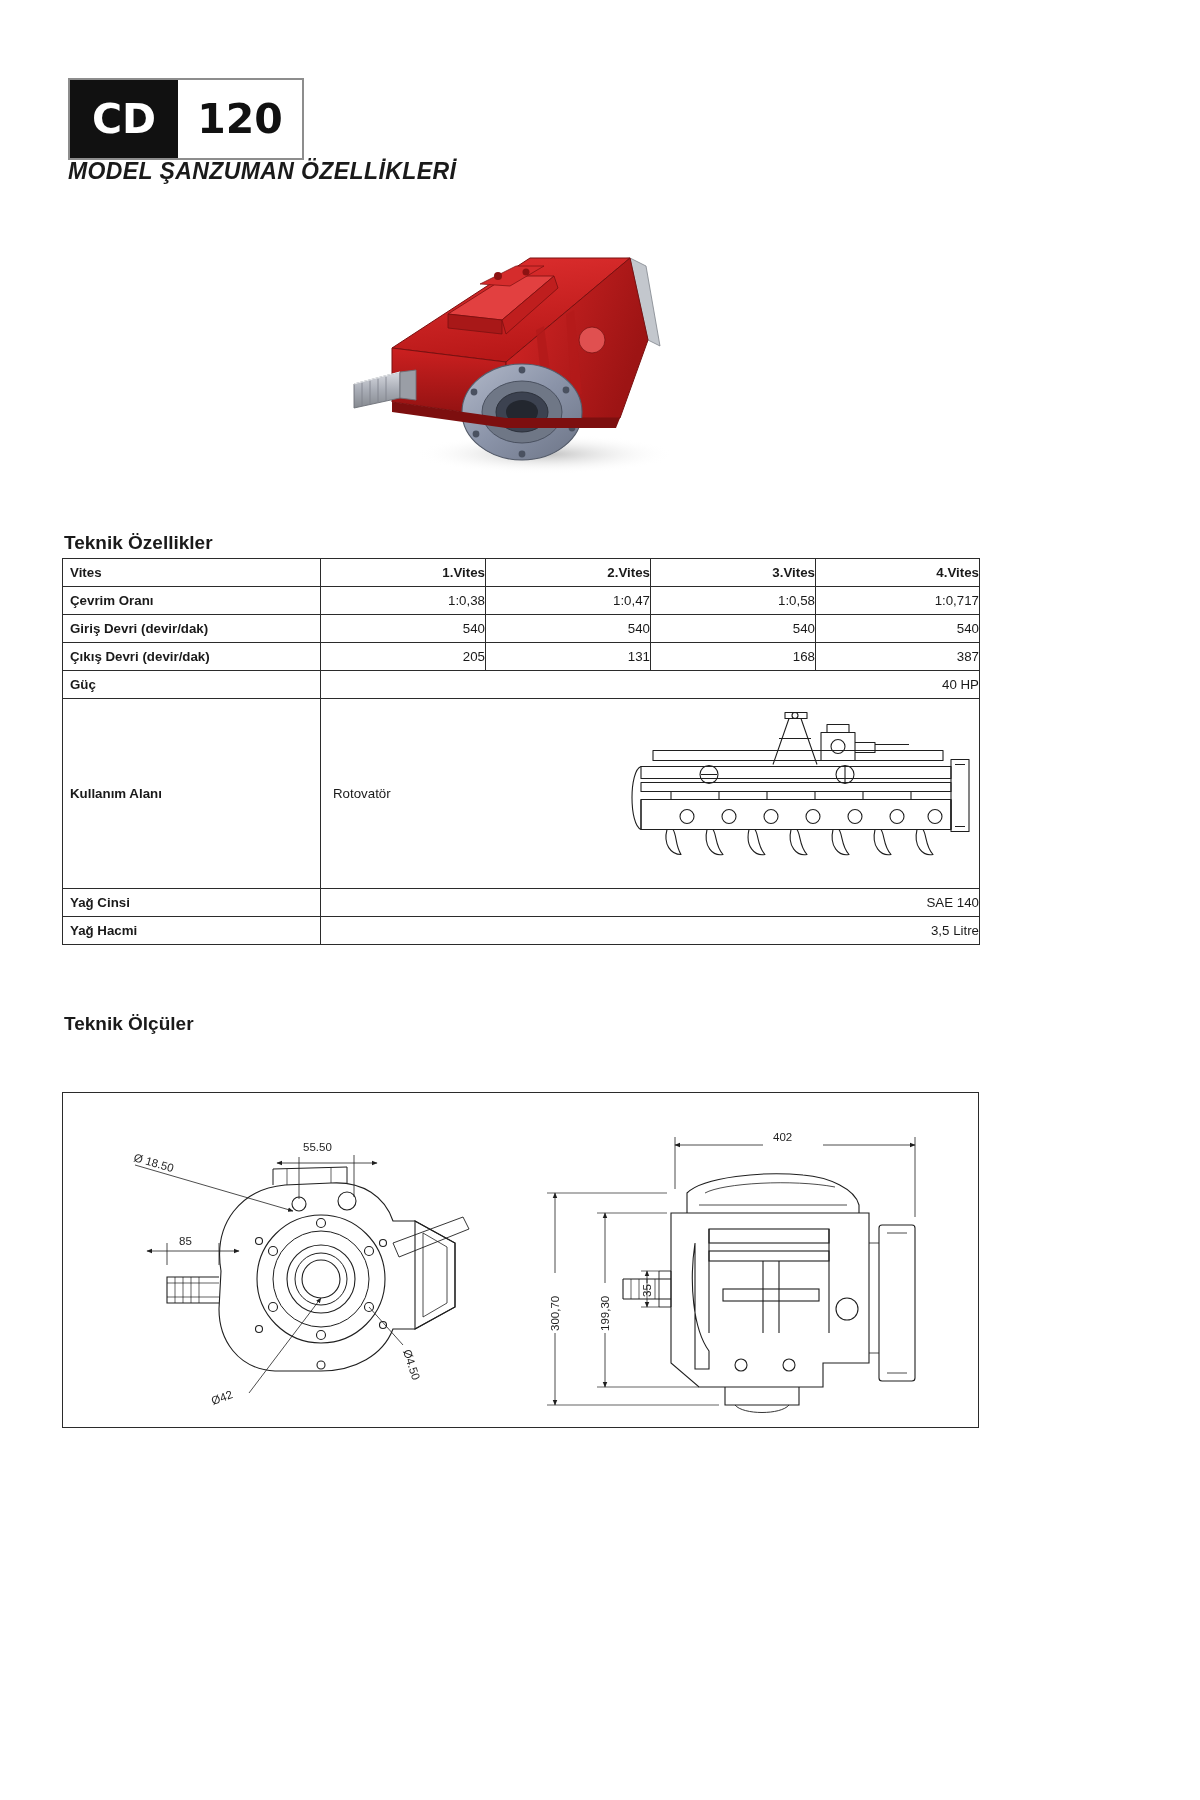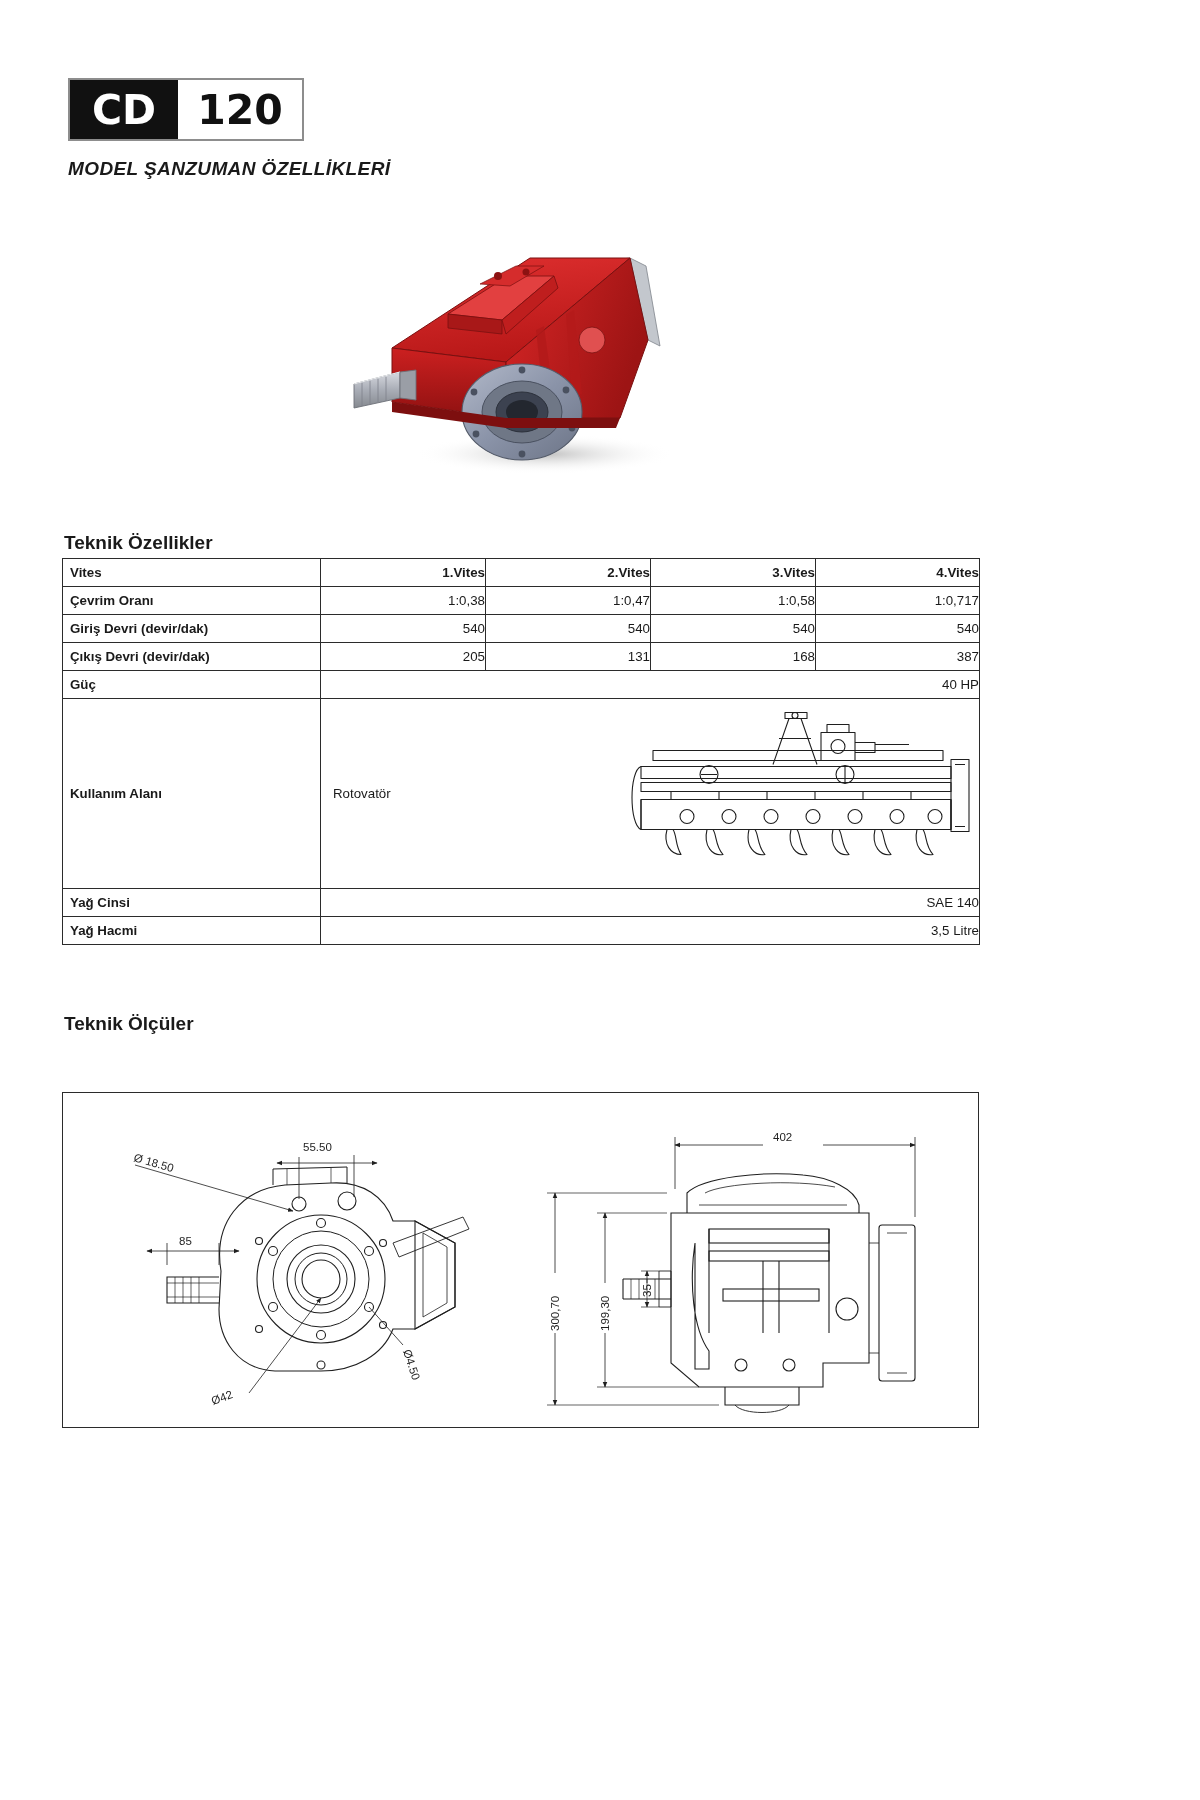--- a/index.html
+++ b/index.html
@@ -12,40 +12,40 @@
     position: relative;
     overflow: hidden;
   }
   .page { position: absolute; left: 0; top: 0; width: 1200px; height: 1800px; }
 
   
   .header { position: absolute; left: 68px; top: 78px; }
   .logo-badge {
     display: flex; align-items: stretch;
     border: 2px solid #8d8d8d;
-    width: 236px; height: 63px;
+    width: 236px; height: 82px;
   }
   .logo-cd {
     background: #111111; color: #ffffff;
     width: 108px;
     display: flex; align-items: center; justify-content: center;
     font-size: 41px; font-weight: bold; letter-spacing: 0px;
     font-family: "DejaVu Sans", sans-serif;
   }
   .logo-num {
     background: #ffffff; color: #111111;
     flex: 1;
     display: flex; align-items: center; justify-content: center;
     font-size: 41px; font-weight: bold;
     font-family: "DejaVu Sans", sans-serif;
     border-radius: 18px;
   }
   .subtitle {
     position: absolute; left: 68px; top: 158px;
-    font-size: 19px; font-style: italic; font-weight: bold;
+    font-size: 23px; font-style: italic; font-weight: bold;
     letter-spacing: 0.4px;
     font-family: "Liberation Sans", sans-serif;
   }
 
   
   .photo-wrap { position: absolute; left: 330px; top: 222px; width: 420px; height: 270px; }
 
   
   .sec-heading {
     position: absolute;

